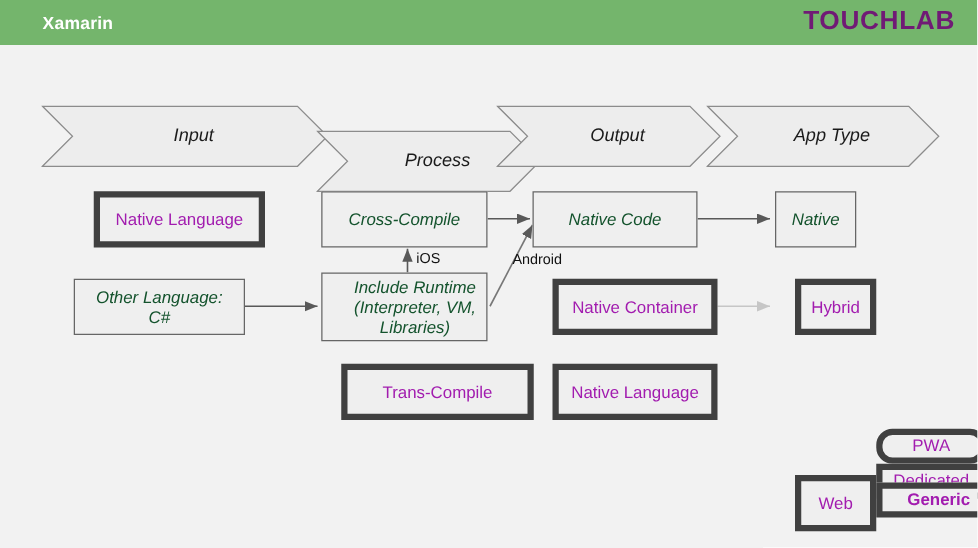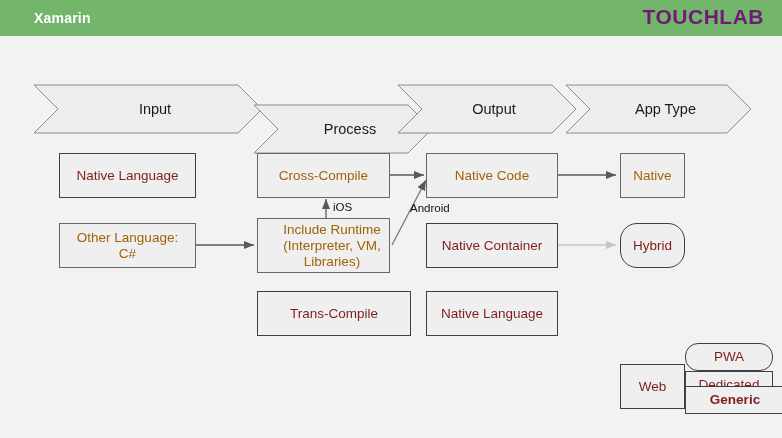--- a/index.html
+++ b/index.html
@@ -63,42 +63,45 @@
   .stage svg {
     position: absolute;
     left: 0; top: 0;
   }
   .stage-label {
     position: relative;
     font-size: 14.5px;
     color: #1a1a1a;
     z-index: 2;
     padding-left: 14px;
+    font-style: italic;
   }
 
   
   .node {
     position: absolute;
     box-sizing: border-box;
     background: #efefef;
     display: flex;
     align-items: center;
     justify-content: center;
     text-align: center;
     font-size: 13.5px;
     line-height: 16px;
     padding: 2px 4px;
   }
   .node.active {
     border: 1px solid #666666;
-    color: #a16207;
+    color: #14532d;
+    font-style: italic;
   }
   .node.inactive {
-    border: 1px solid #404040;
-    color: #7f1d1d;
+    border: 5px solid #404040;
+    color: #a21caf;
+    margin-left: 16px;
   }
 
   
   #connectors {
     position: absolute;
     left: 0; top: 0;
     width: 782px;
     height: 438px;
     pointer-events: none;
   }
@@ -210,25 +213,25 @@
   </div>
 
   <div class="node inactive" style="left:426px; top:291px; width:132px; height:45px;">
     <span>Native Language</span>
   </div>
 
   <div class="node active" style="left:620px; top:153px; width:65px; height:45px;">
     <span>Native</span>
   </div>
 
-  <div class="node inactive" style="left:620px; top:223px; width:65px; height:45px;border-radius:17px;">
+  <div class="node inactive" style="left:620px; top:223px; width:65px; height:45px;">
     <span>Hybrid</span>
   </div>
 
-  <div class="node inactive" style="left:620px; top:364px; width:65px; height:45px;">
+  <div class="node inactive" style="left:620px; top:380px; width:65px; height:45px;">
     <span>Web</span>
   </div>
 
   <div class="node inactive" style="left:685px; top:343px; width:88px; height:28px;border-radius:13px;">
     <span>PWA</span>
   </div>
 
   <div class="node inactive" style="left:685px; top:371px; width:88px; height:28px;">
     <span>Dedicated</span>
   </div>

